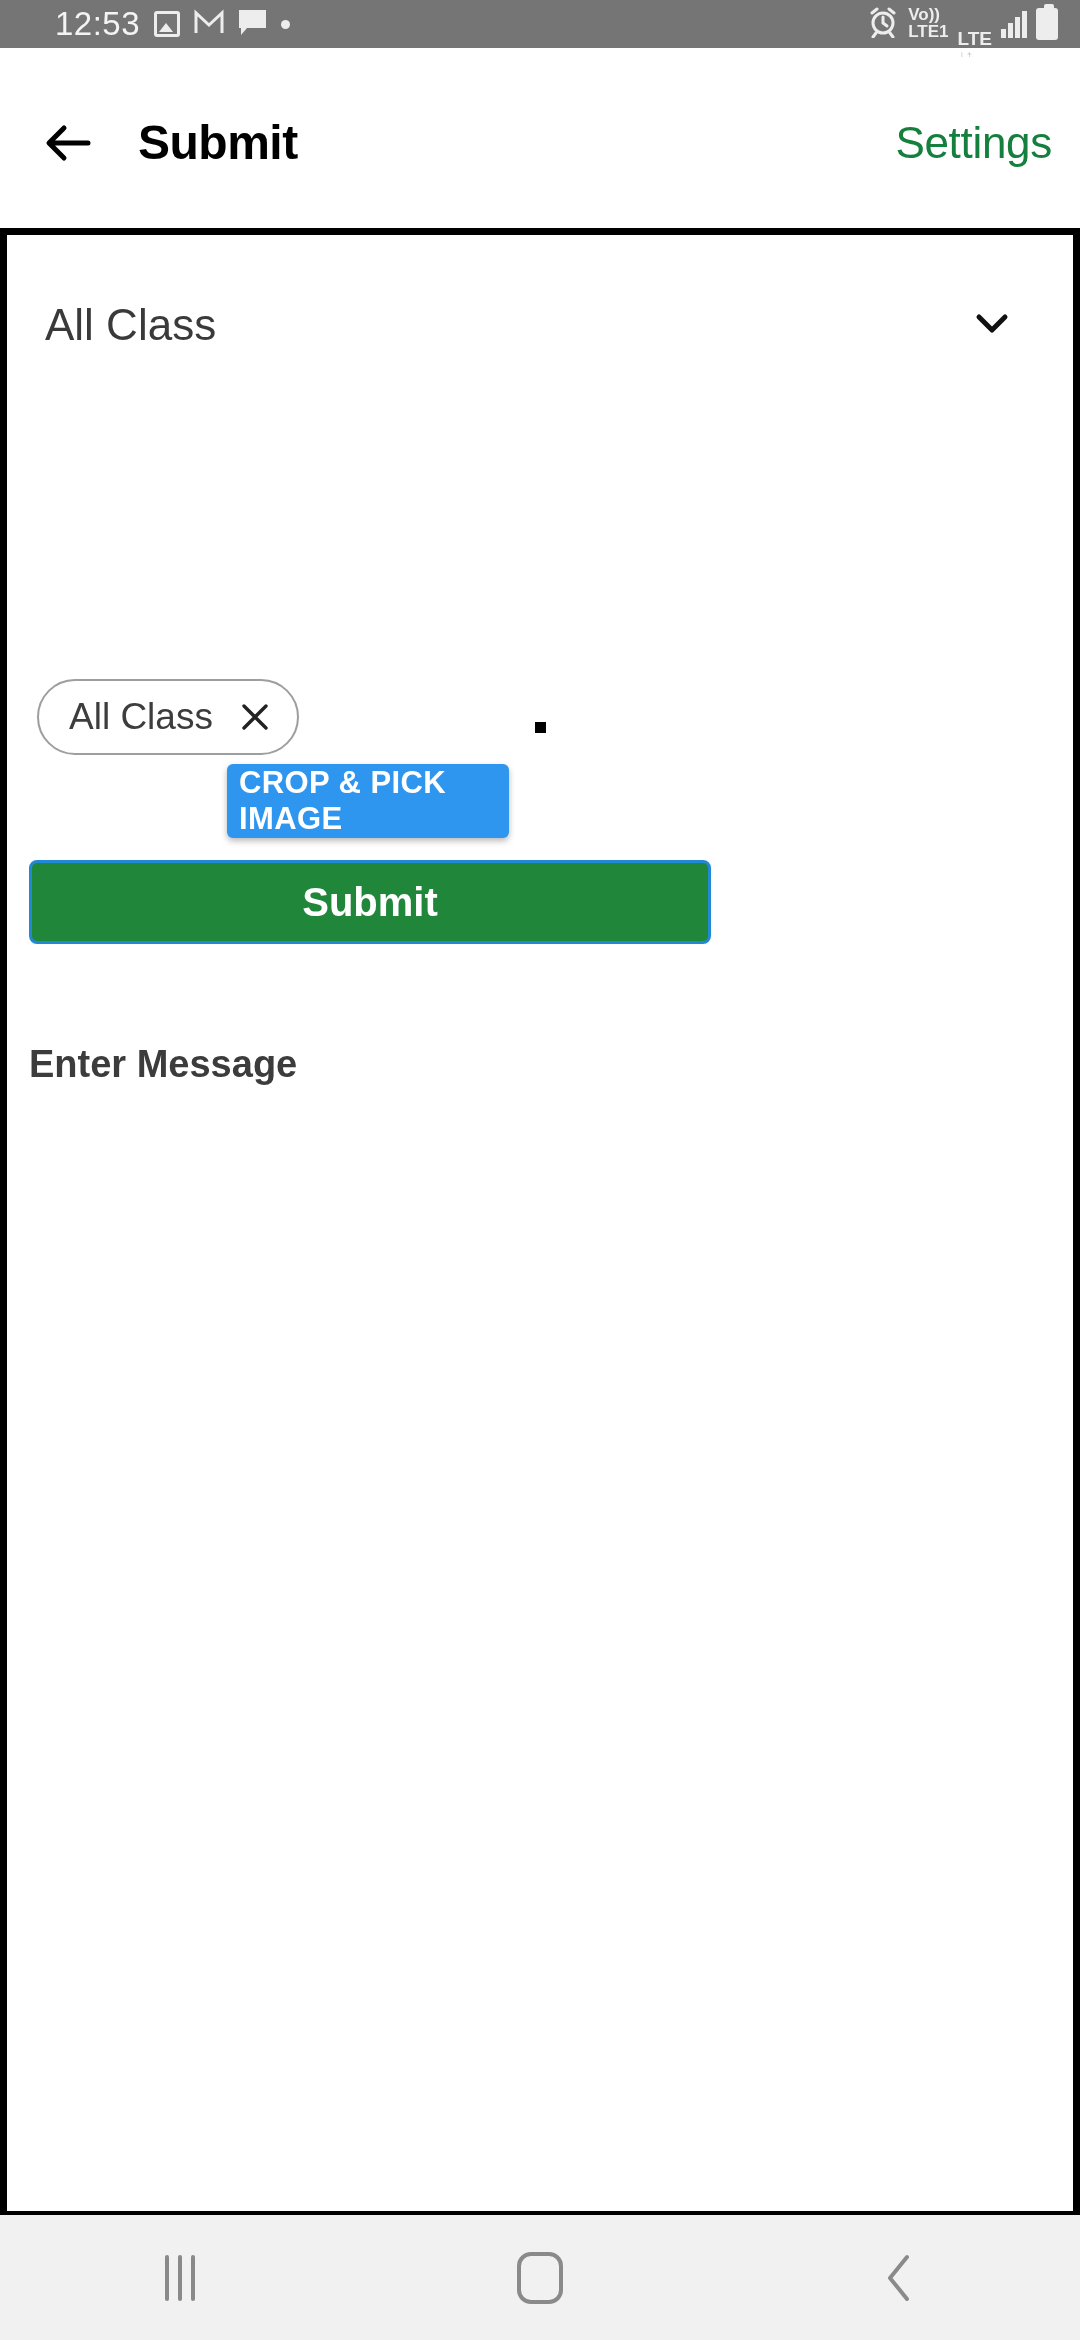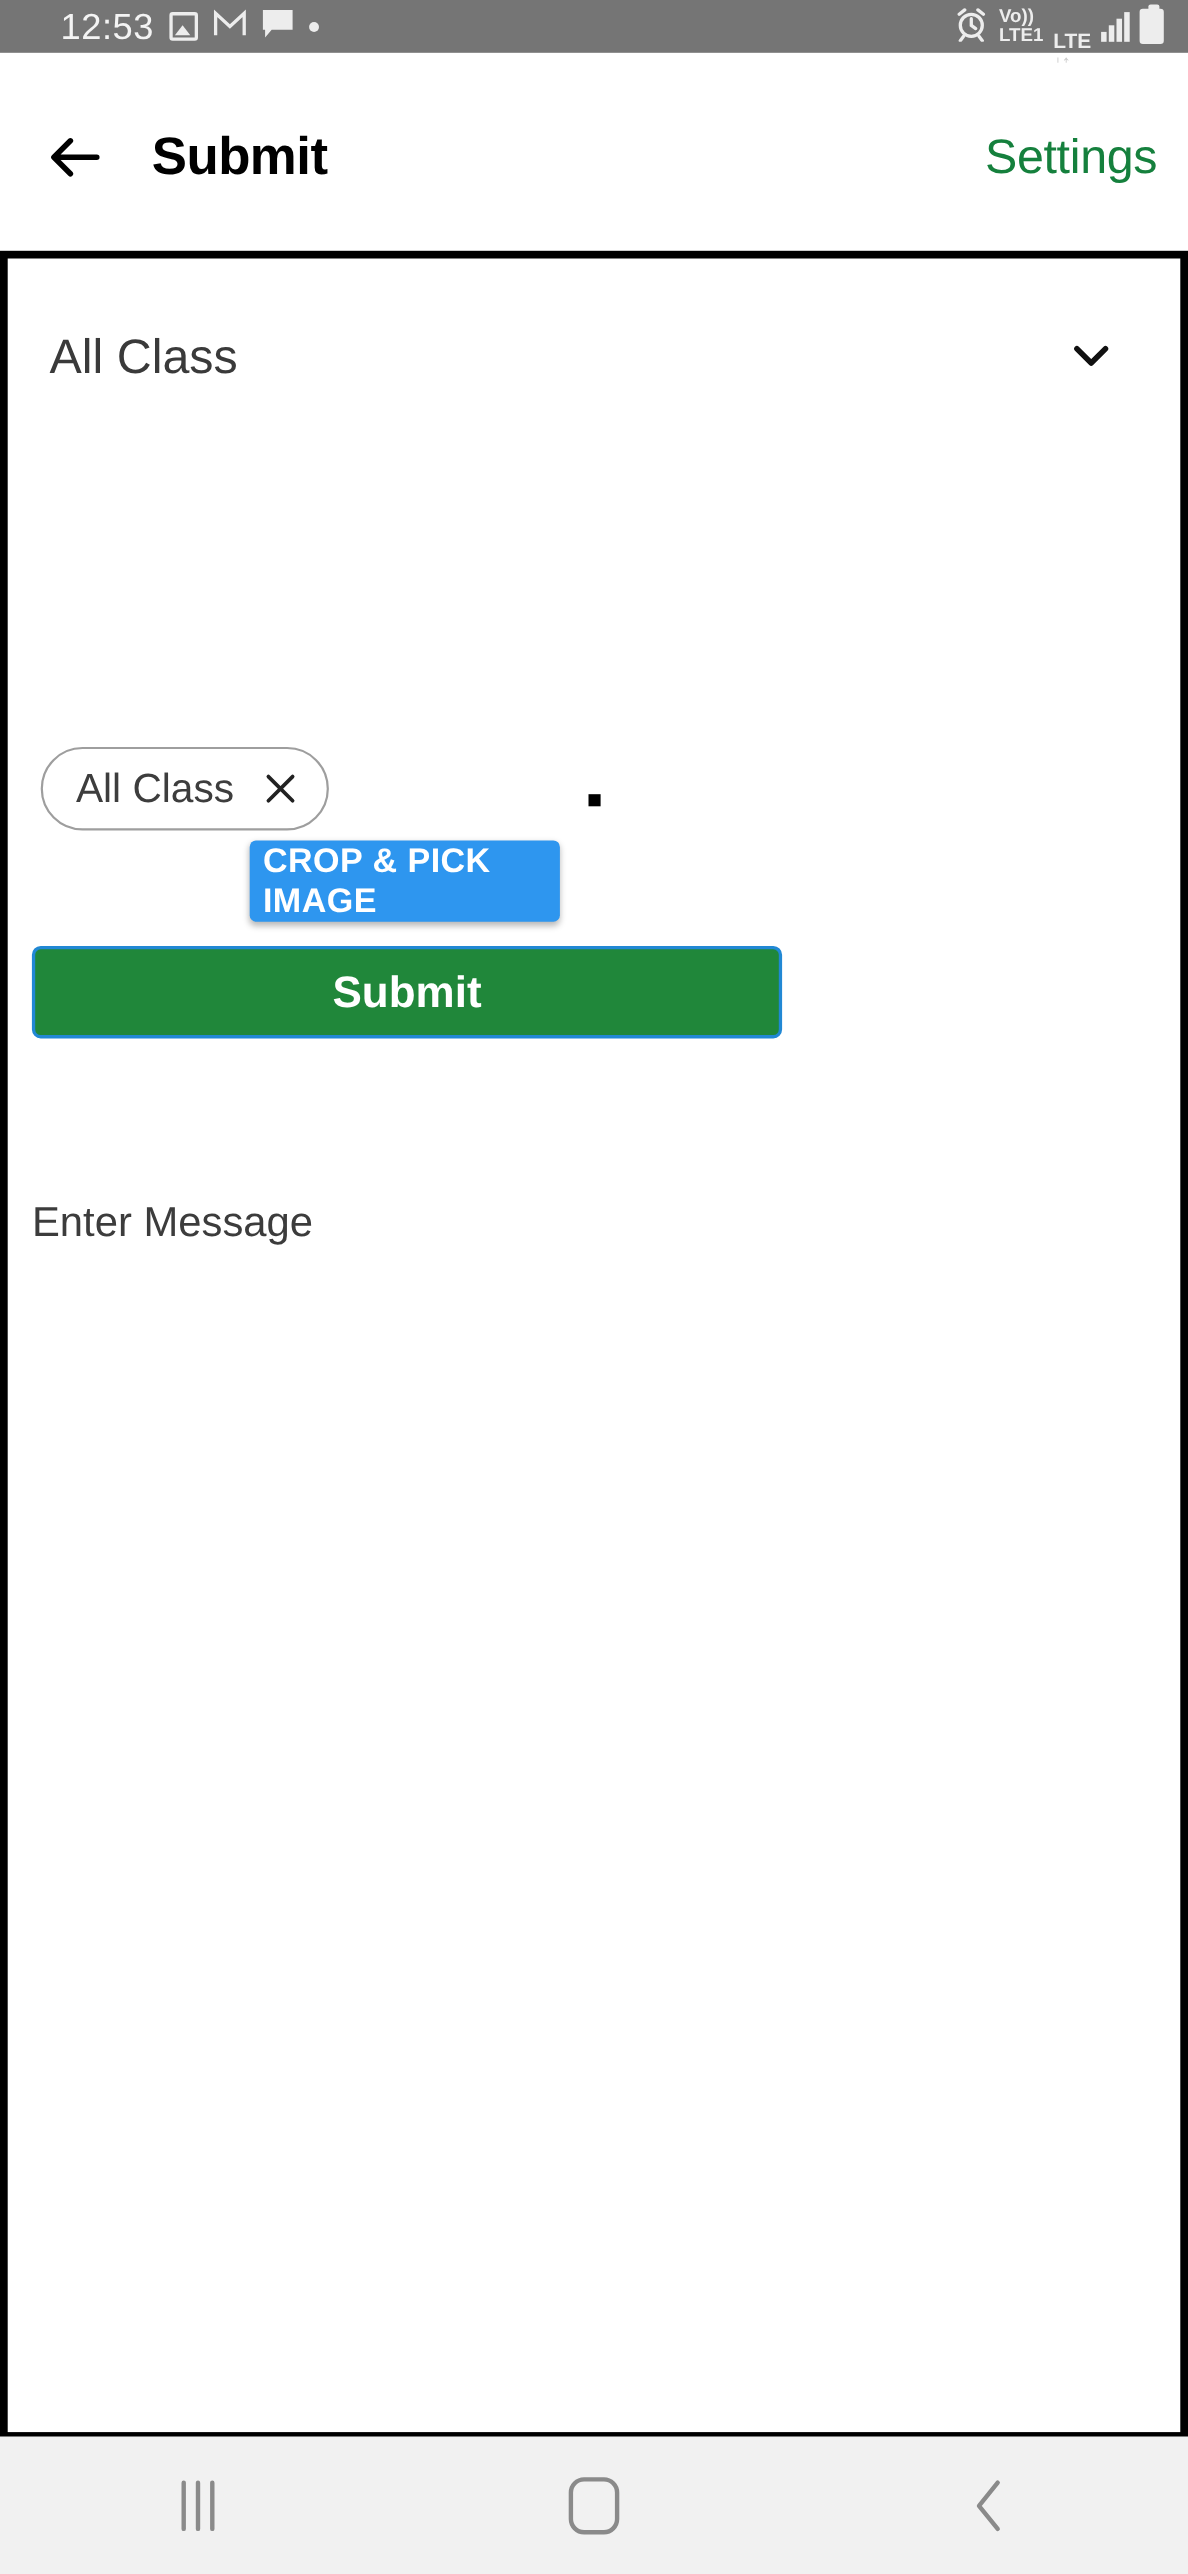--- a/index.html
+++ b/index.html
@@ -80,21 +80,21 @@
     width:0;height:0;border-left:15px solid transparent;border-right:15px solid transparent;
     border-top:17px solid #9a9a9a;
   }
   #spinner-section{ left:30px; width:330px; }
   #spinner-section .caret{ margin-left:auto; }
   #spinner-priority{ left:376px; width:310px; }
   #spinner-priority .caret{ position:absolute; left:292px; }
 
   .msg-label{
     position:absolute; top:808px; left:22px;
-    font-size:38px; font-weight:normal; color:#3c3c3c;margin-top:48px;
+    font-size:38px; font-weight:bold; color:#3c3c3c;
   }
   .msg-input{
     position:absolute; top:870px; left:22px; width:1000px; height:180px;
     background:transparent; border:none;
   }
 
   .img-preview{
     position:absolute; top:1500px; left:0; width:100%;
     display:flex; justify-content:center;
   }

